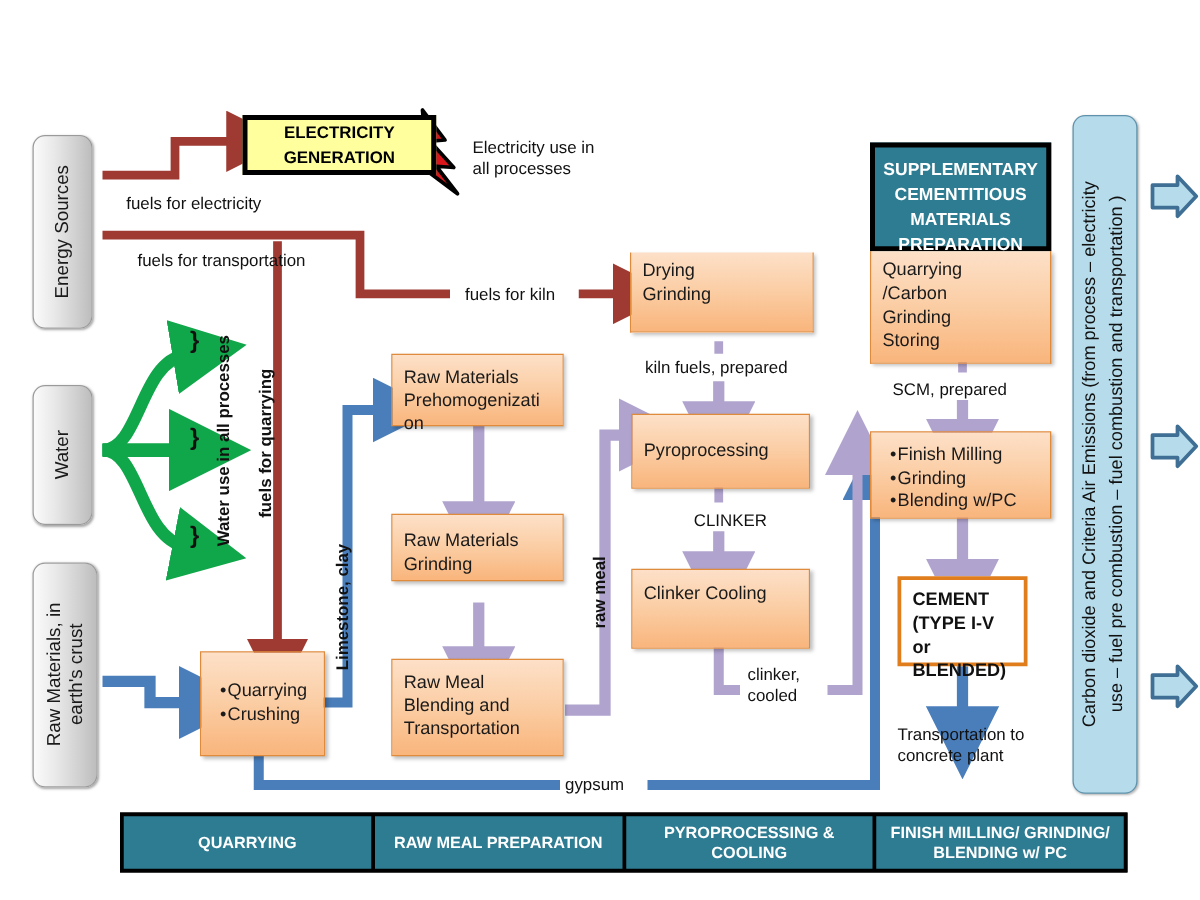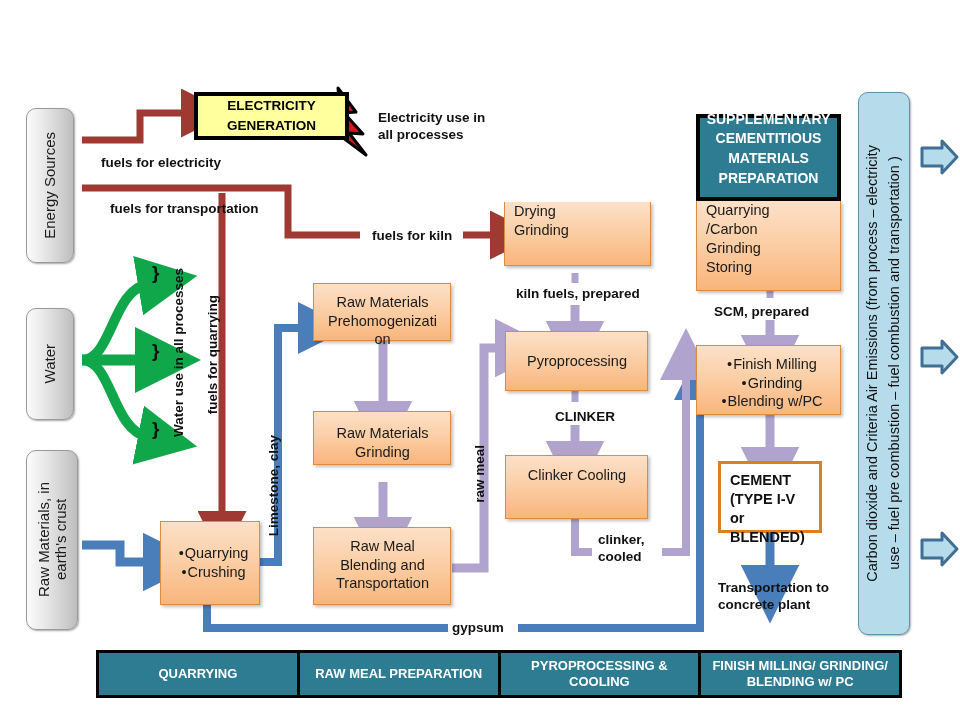--- a/index.html
+++ b/index.html
@@ -15,35 +15,35 @@
     background:linear-gradient(to right,#fbfbfb 0%,#e9e9e9 35%,#cfcfcf 75%,#bdbdbd 100%);
     box-shadow:1px 1px 2px rgba(0,0,0,.35);
     display:flex;align-items:center;justify-content:center;}
   .srcbox .vt{writing-mode:vertical-rl;transform:rotate(180deg);
     font-size:15px;color:#1a1a1a;text-align:center;line-height:1.15;white-space:pre-line;}
 
   
   .proc{border:1px solid #e08a3c;
     background:linear-gradient(to bottom,#fde0c8 0%,#fbcfa7 45%,#f9b57c 100%);
     box-shadow:2px 2px 3px rgba(0,0,0,.25);
-    font-size:14.5px;color:#1a1a1a;line-height:1.28;padding:9px 8px 6px 9px;text-align:center;}
+    font-size:14.5px;color:#1a1a1a;line-height:1.28;padding:9px 8px 6px 9px;}
   .proc.bul{padding-left:15px;}
   .proc .bi{white-space:nowrap;}
   .proc .bi:before{content:"\2022";margin-right:1px;}
 
   
   .tealhdr{border:4px solid #000;background:#2e7c92;color:#fff;
     font-size:14px;font-weight:bold;text-align:center;line-height:1.42;
-    display:flex;align-items:flex-end;justify-content:center;padding:8px 4px;}
+    display:flex;align-items:flex-start;justify-content:center;padding:8px 4px;}
 
   
   .underbody{border:1px solid #e08a3c;border-top:none;
     background:linear-gradient(to bottom,#fde0c8 0%,#fbcfa7 45%,#f9b57c 100%);
     box-shadow:2px 2px 3px rgba(0,0,0,.25);
-    font-size:14.5px;line-height:1.32;padding:0 8px 6px 9px;color:#1a1a1a;}
+    font-size:14.5px;line-height:1.32;padding:6px 8px 6px 9px;color:#1a1a1a;}
 
   
   .elec{border:4px solid #000;background:#ffff9e;color:#000;
     font-size:13.5px;font-weight:bold;text-align:center;line-height:1.45;
     display:flex;align-items:center;justify-content:center;}
 
   
   .cement{border:3px solid #e07d1c;background:#fff;
     font-size:14.5px;font-weight:bold;color:#111;line-height:1.3;padding:7px 6px 4px 9px;}
 
@@ -53,21 +53,21 @@
   .emis .vt{writing-mode:vertical-rl;transform:rotate(180deg);
     font-size:14.5px;color:#111;line-height:1.5;text-align:center;white-space:pre-line;}
 
   
   .stagebar{position:absolute;border:3px solid #000;background:#000;
     display:flex;gap:3px;box-sizing:border-box;}
   .stagecell{flex:1;background:#2e7c92;color:#fff;font-size:13px;font-weight:bold;
     display:flex;align-items:center;justify-content:center;text-align:center;line-height:1.22;padding:0 3px;}
 
   
-  .lbl{position:absolute;font-size:13.5px;font-weight:bold;color:#111;line-height:1.25;white-space:pre-line;}
+  .lbl{position:absolute;font-size:13.5px;font-weight:normal;color:#111;line-height:1.25;white-space:pre-line;}
   .vlbl{position:absolute;writing-mode:vertical-rl;transform:rotate(180deg);
     font-size:13.5px;font-weight:bold;color:#111;white-space:nowrap;}
   .sq{position:absolute;font-size:19px;color:#111;font-weight:bold;}
 </style>
 </head>
 <body>
 
 <div id="stage">
 
   <svg id="wires" viewBox="0 0 960 720">

